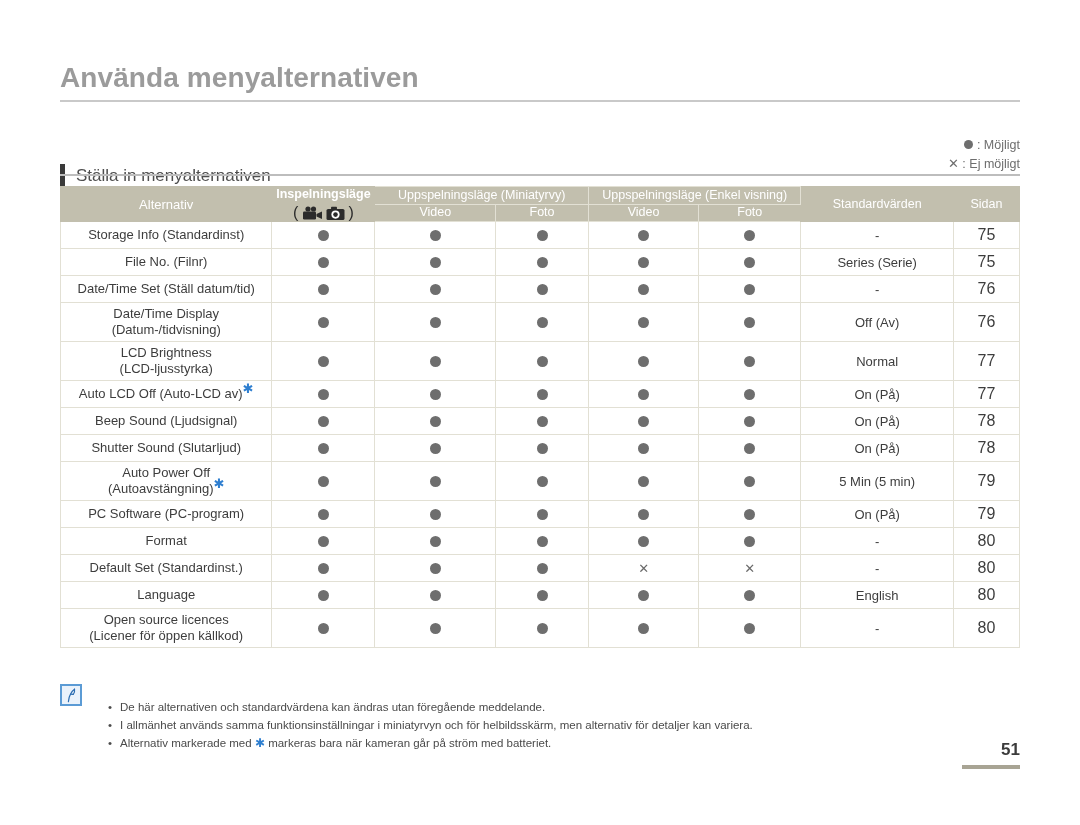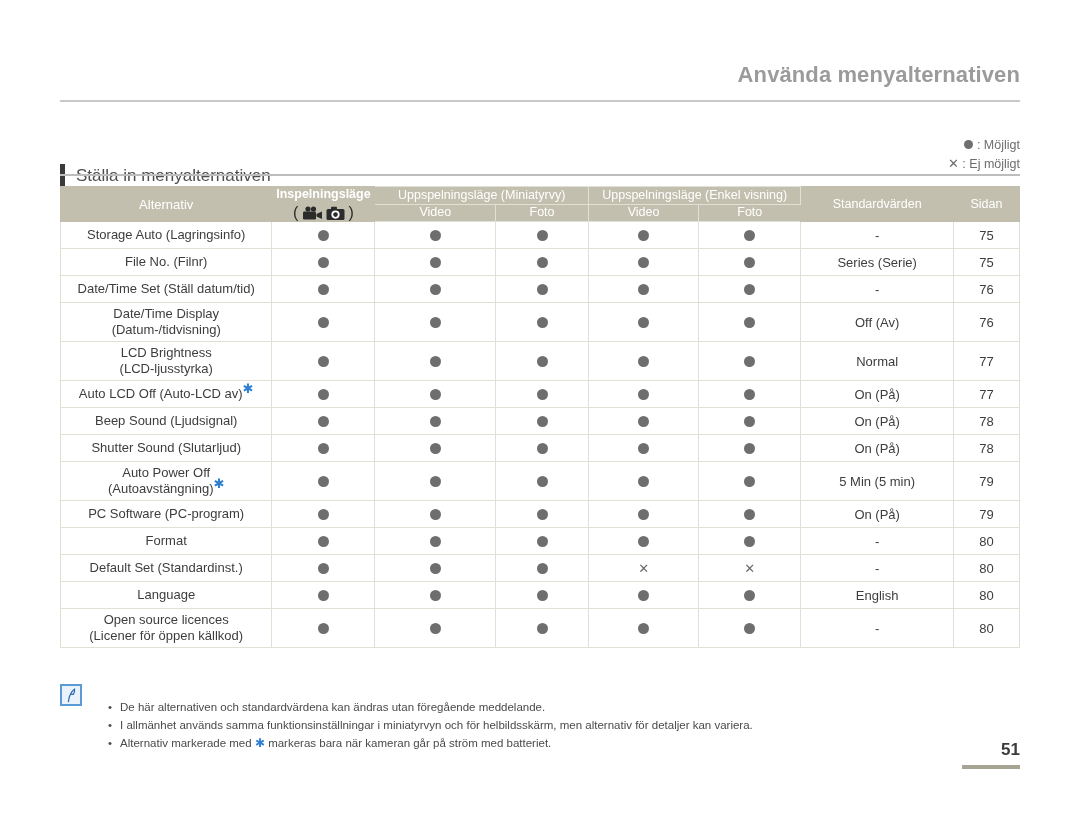--- a/index.html
+++ b/index.html
@@ -9,22 +9,21 @@
     background: #ffffff;
     font-family: "Liberation Sans", sans-serif;
     color: #4a4a4a;
     overflow: hidden;
   }
   .page { position: relative; width: 1080px; height: 825px; }
 
   
   .run-head {
     position: absolute; left: 60px; top: 62px; width: 960px;
-    text-align: right;
-    font-size: 22px; font-weight: bold; color: #9b9b9b;
+    font-size: 28px; font-weight: bold; color: #9b9b9b;
     letter-spacing: .1px;
   }
   .run-rule {
     position: absolute; left: 60px; top: 100px; width: 960px; height: 2px;
     background: #c9c9c9;
   }
 
   
   .legend {
     position: absolute; right: 60px; top: 136px;
@@ -92,21 +91,21 @@
   td.mark { font-size: 0; }
   .dot {
     display: inline-block; width: 11px; height: 11px; border-radius: 50%;
     background: #6e6e6e;
   }
   .xmark {
     display: inline-block; font-size: 13px; color: #6a6a6a;
     font-family: "Liberation Sans", sans-serif;
   }
   td.defv { font-size: 13px; color: #3d3d3d; }
-  td.pg { font-size: 13px; color: #3d3d3d; }
+  td.pg { font-size: 16px; color: #3d3d3d; }
   .star { color: #2f7fd0; font-size: 13px; vertical-align: super; line-height: 0; }
 
   
   .notes {
     position: absolute; left: 60px; top: 682px; width: 960px;
     display: flex; align-items: flex-start;
   }
   .note-icon {
     width: 22px; height: 22px; flex: 0 0 22px;
     border: 2px solid #5b9bd5; background: #eaf2fb;
@@ -199,21 +198,21 @@
       </tr>
       <tr>
         <th>Video</th>
         <th>Foto</th>
         <th>Video</th>
         <th>Foto</th>
       </tr>
     </thead>
     <tbody>
         <tr>
-          <td class="opt">Storage Auto (Lagringsinfo)</td>
+          <td class="opt">Storage Info (Standardinst)</td>
           <td class="mark"><span class="dot"></span></td>
           <td class="mark"><span class="dot"></span></td>
           <td class="mark"><span class="dot"></span></td>
           <td class="mark"><span class="dot"></span></td>
           <td class="mark"><span class="dot"></span></td>
           <td class="defv">-</td>
           <td class="pg">75</td>
         </tr>
         <tr>
           <td class="opt">File No. (Filnr)</td>

